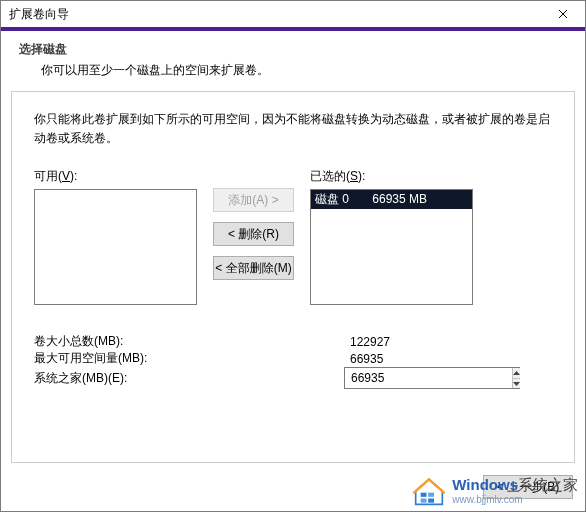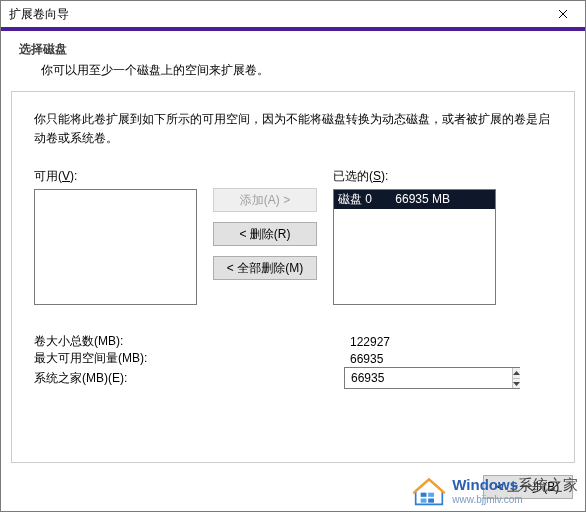--- a/index.html
+++ b/index.html
@@ -97,21 +97,21 @@
       white-space: pre;
     }
     .btn-col {
       display: flex;
       flex-direction: column;
       gap: 10px;
       margin-top: 20px;
       align-items: center;
     }
     .wiz-btn {
-      width: 104px;
+      width: 81px;
       height: 24px;
       border: 1px solid #adadad;
       background: #e1e1e1;
       font-size: 12px;
       font-family: inherit;
       cursor: pointer;
     }
     .wiz-btn:disabled {
       color: #a0a0a0;
       background: #efefef;

